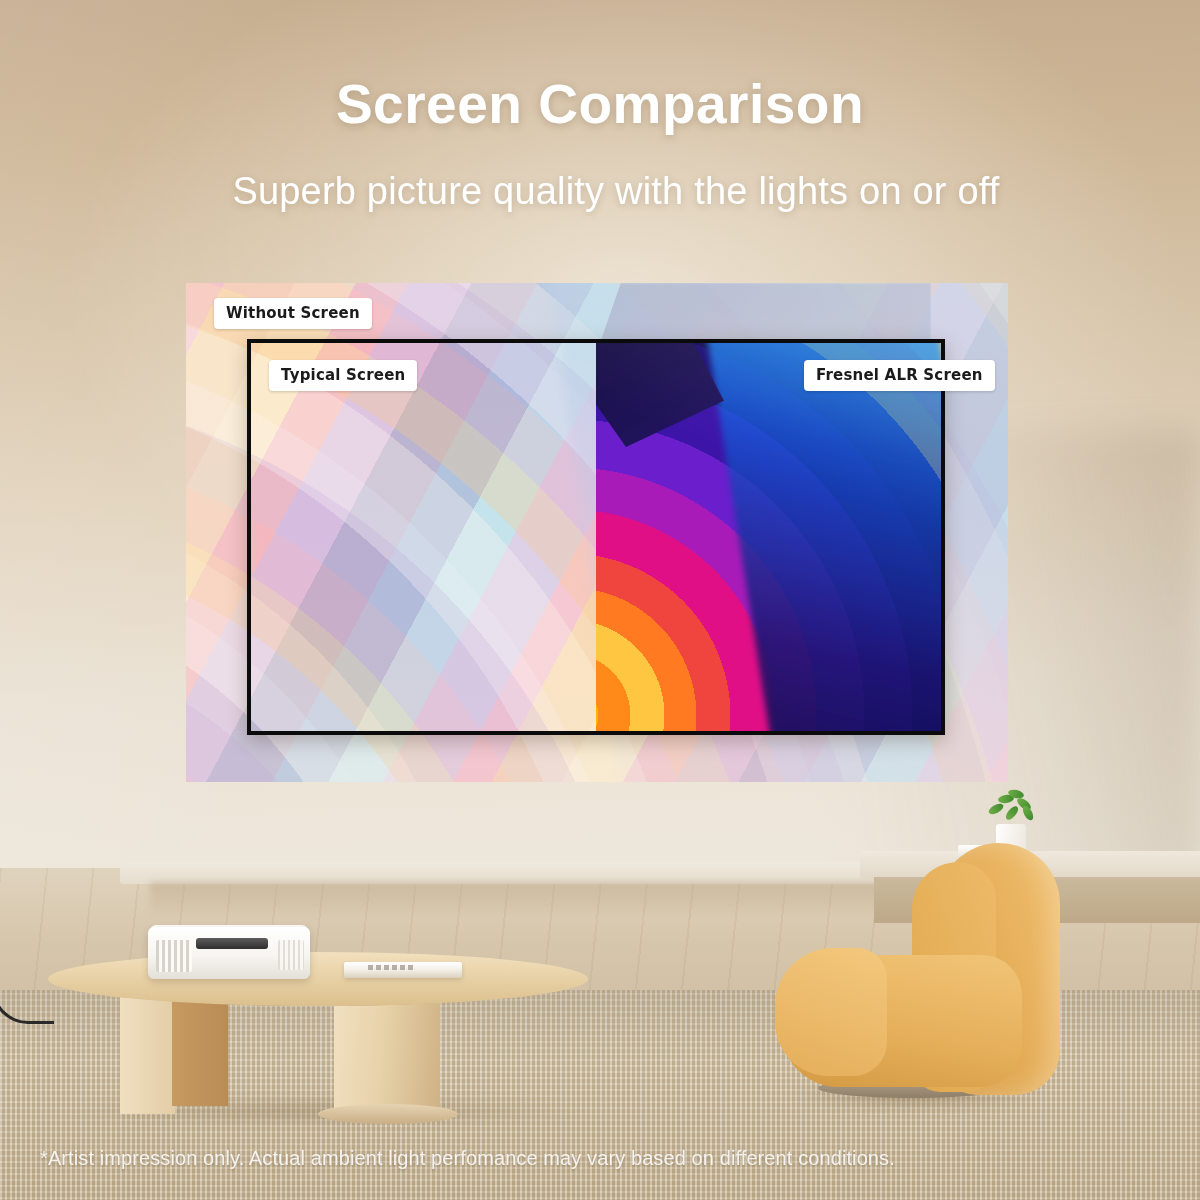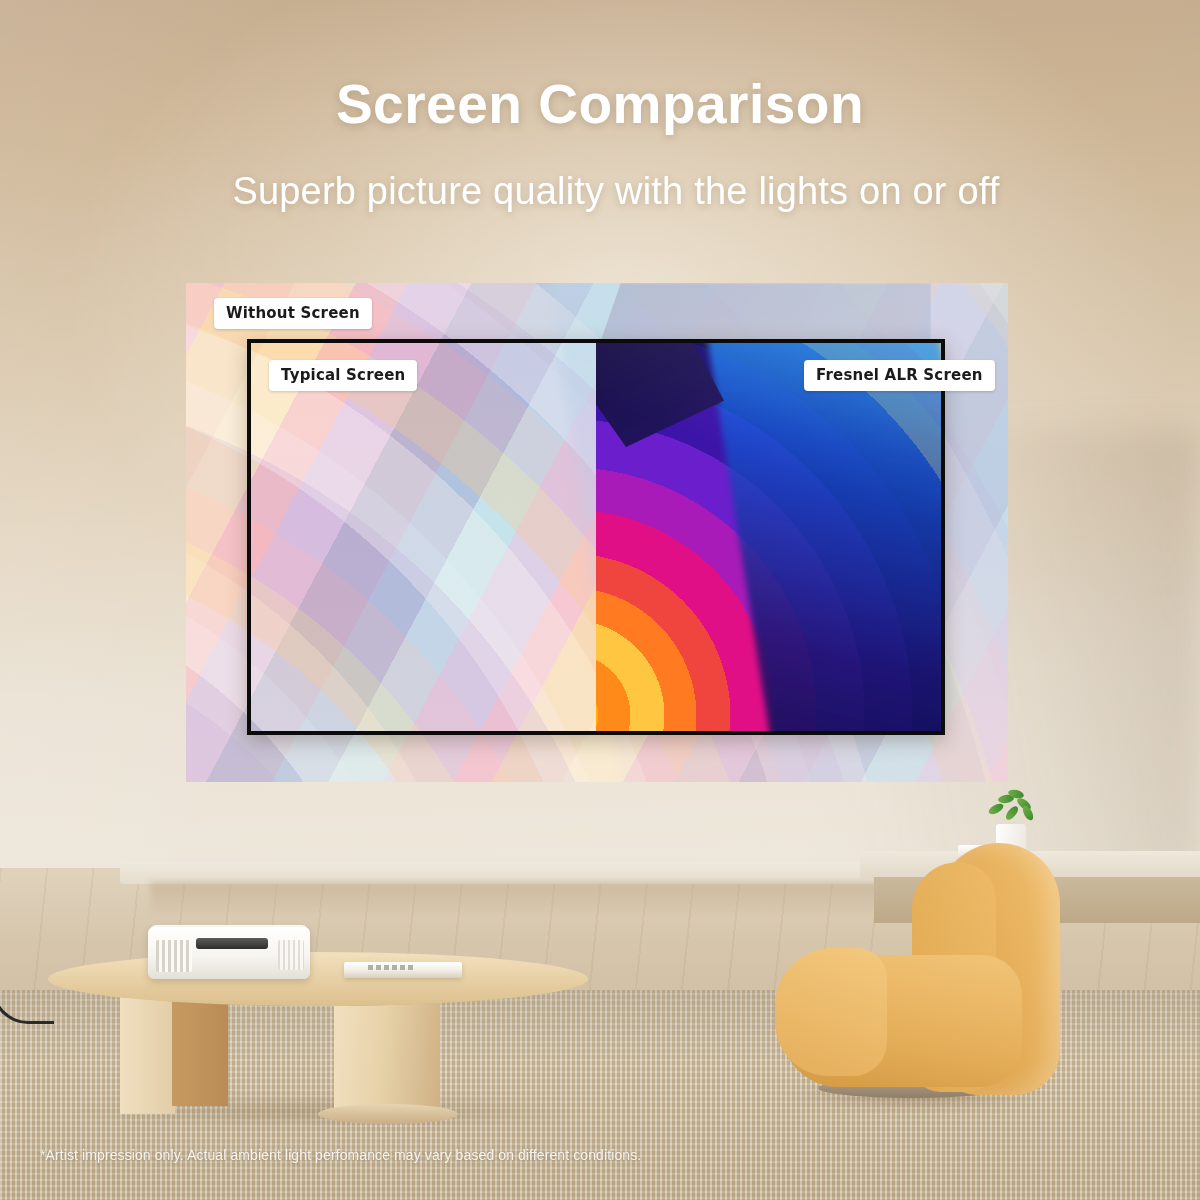--- a/index.html
+++ b/index.html
@@ -348,21 +348,21 @@
   }
   #subtitle {
     position:absolute; left:16px; top:170px; width:1200px; text-align:center;
     font-size:38px; font-weight:400; color:#ffffff;
     letter-spacing:0.2px;
     text-shadow:0 2px 7px rgba(110,85,55,0.26);
     font-family:"Liberation Sans", sans-serif;
   }
   #footnote {
     position:absolute; left:40px; top:1147px; width:1120px;
-    font-size:14px; font-weight:400; color:rgba(255,255,255,0.86);
+    font-size:20px; font-weight:400; color:rgba(255,255,255,0.86);
     letter-spacing:0.1px;
     text-shadow:0 1px 3px rgba(90,70,45,0.35);
     font-family:"Liberation Sans", sans-serif;
   }
 </style>
 </head>
 <body>
 
 <div id="scene">
 

